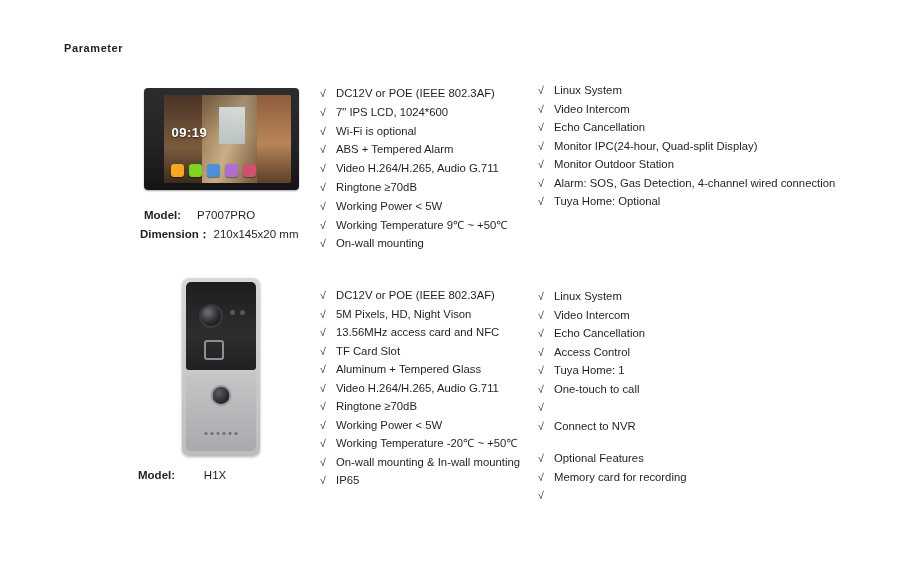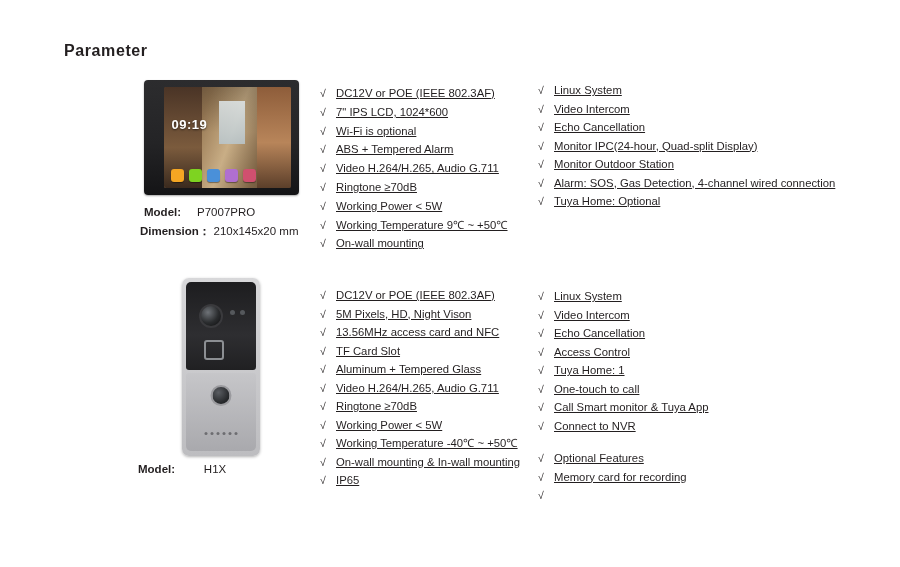--- a/index.html
+++ b/index.html
@@ -12,63 +12,63 @@
     background: #ffffff;
     font-family: "Liberation Sans", sans-serif;
     color: #231f20;
     position: relative;
     overflow: hidden;
   }
   .page-title {
     position: absolute;
     left: 64px;
     top: 42px;
-    font-size: 16px;
+    font-size: 11px;
     font-weight: bold;
     letter-spacing: 0.6px;
     color: #231f20;
   }
 
   
   .product {
     position: absolute;
   }
   #product-0 { left: 0; top: 72px; }
   #product-1 { left: 0; top: 278px; }
 
   .device-col {
     position: absolute;
     left: 136px;
     top: 0;
     width: 170px;
     text-align: center;
   }
   .device-meta {
-    margin-top: 4px;
+    margin-top: 10px;
     font-size: 11.5px;
     line-height: 19px;
     color: #231f20;
     text-align: left;
     padding-left: 2px;
   }
   .device-meta .row { white-space: nowrap; }
   .device-meta .label { font-weight: bold; }
   #product-0 .device-meta { padding-left: 4px; }
   #product-0 .device-meta .row:first-child { padding-left: 4px; }
 
   
   .monitor {
     width: 155px;
-    height: 115px;
+    height: 102px;
     background: linear-gradient(180deg, #2c2c2e 0%, #242426 55%, #141416 100%);
     border-radius: 4px;
     box-sizing: border-box;
     padding: 7px 8px 7px 20px;
     position: relative;
-    margin: 8px auto;
+    margin: 16px auto;
     box-shadow: 0 1px 2px rgba(0,0,0,0.35);
   }
   .monitor .screen {
     width: 100%;
     height: 100%;
     border-radius: 2px;
     position: relative;
     overflow: hidden;
     background:
       linear-gradient(180deg, rgba(0,0,0,0.22), rgba(0,0,0,0) 45%),
@@ -181,21 +181,21 @@
     margin-bottom: 0.5px;
     white-space: nowrap;
   }
   .spec-item .tick {
     width: 16px;
     flex: 0 0 16px;
     font-size: 10.5px;
     color: #231f20;
     line-height: 18px;
   }
-  .spec-item .txt { line-height: 18px; text-decoration: underline; }
+  .spec-item .txt { line-height: 18px; }
 
   #product-0 .spec-col.col-a .spec-item { margin-bottom: 0.8px; }
   #product-1 .spec-col.col-a .spec-item { line-height: 17.8px; }
 </style>
 </head>
 <body>
 
 <div class="page-title">Parameter</div>
 
 <div class="product" id="product-0">
@@ -359,21 +359,21 @@
     <div class="spec-item">
         <span class="tick">√</span>
         <span class="txt"> Ringtone ≥70dB</span>
       </div>
     <div class="spec-item">
         <span class="tick">√</span>
         <span class="txt">Working Power &lt; 5W</span>
       </div>
     <div class="spec-item">
         <span class="tick">√</span>
-        <span class="txt">Working Temperature -40℃ ~ +50℃</span>
+        <span class="txt">Working Temperature -20℃ ~ +50℃</span>
       </div>
     <div class="spec-item">
         <span class="tick">√</span>
         <span class="txt">On-wall mounting &amp; In-wall mounting</span>
       </div>
     <div class="spec-item">
         <span class="tick">√</span>
         <span class="txt">IP65</span>
       </div>
   </div>
@@ -398,21 +398,20 @@
     <div class="spec-item">
         <span class="tick">√</span>
         <span class="txt">Tuya Home: 1</span>
       </div>
     <div class="spec-item">
         <span class="tick">√</span>
         <span class="txt">One-touch to call</span>
       </div>
     <div class="spec-item">
         <span class="tick">√</span>
-        <span class="txt">Call Smart monitor &amp; Tuya App</span>
       </div>
     <div class="spec-item">
         <span class="tick">√</span>
         <span class="txt">Connect to NVR</span>
       </div>
   </div>
 
   <div class="spec-col col-c">
     <div class="spec-item">
         <span class="tick">√</span>

